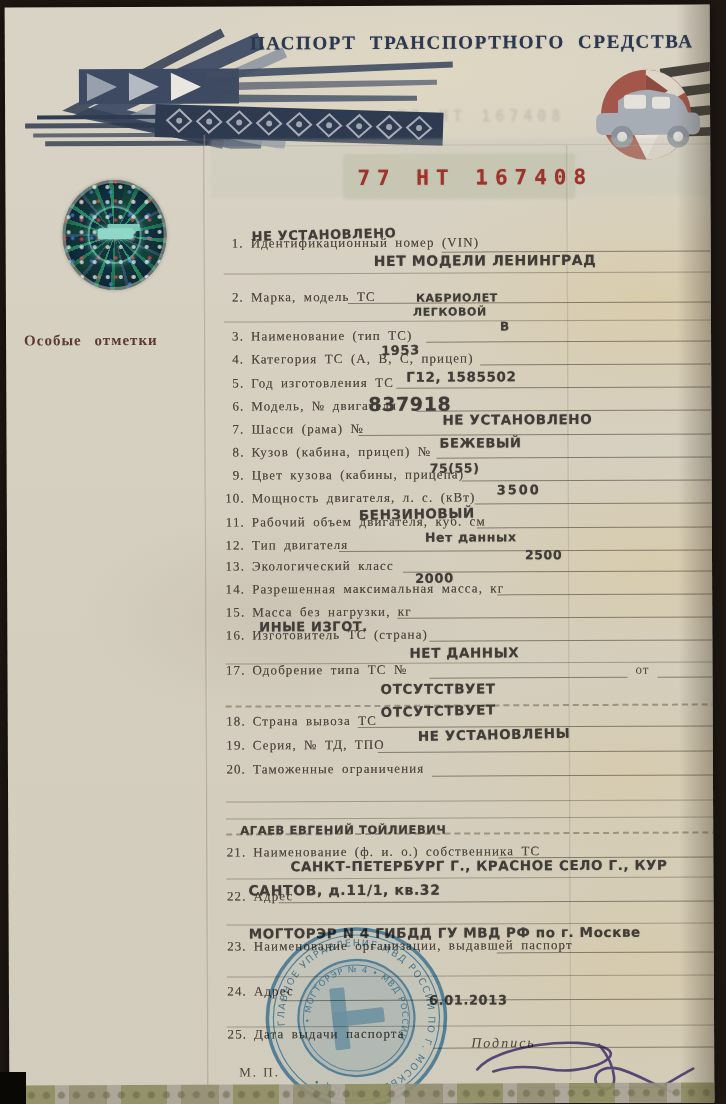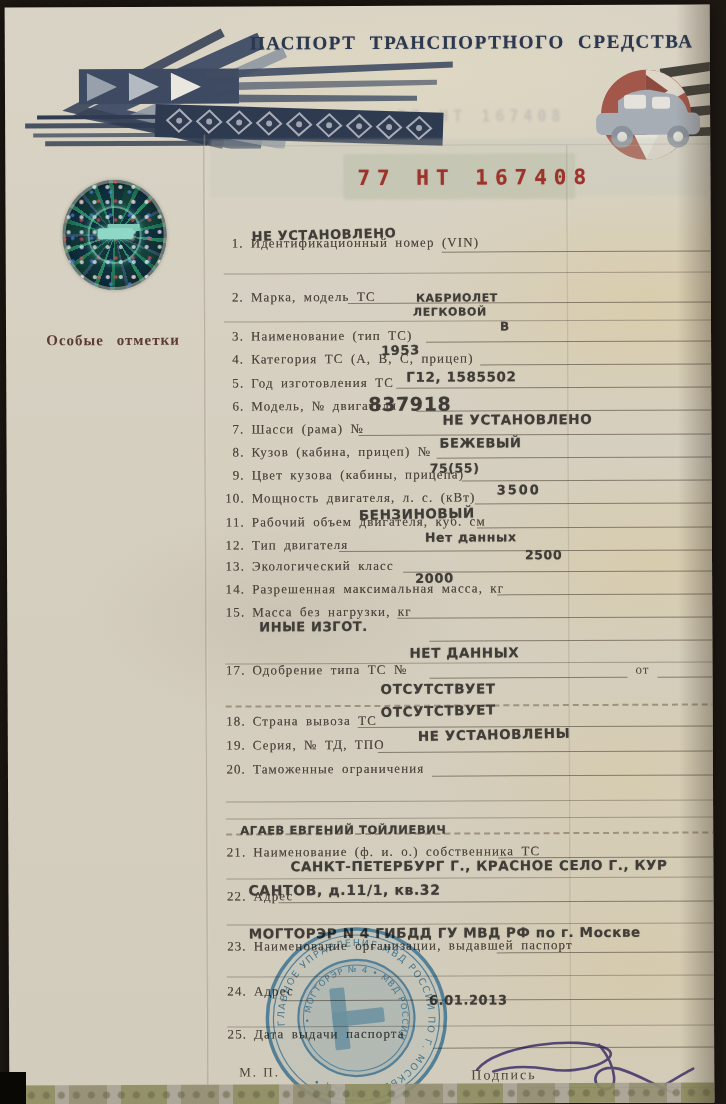--- a/index.html
+++ b/index.html
@@ -145,21 +145,21 @@
 
   <div class="lam" style="left:205px;top:133px;width:500px;height:58px;background:rgba(195,198,182,.28)"></div>
   <div class="lam" style="left:338px;top:148px;width:232px;height:46px"></div>
   <div class="ghost" style="left:392px;top:102px">77 НТ 167408</div>
 
   <div class="serial" style="left:352px;top:160px">77 НТ 167408</div>
 
   <div class="holo">
     <span class="holo-car"></span>
   </div>
-  <div class="marks" style="left:18px;top:325px;width:178px;text-align:center">Особые отметки</div>
+  <div class="marks" style="left:18px;top:325px;width:178px;">Особые отметки</div>
 
   <div class="crease" style="left:198px;top:128px;width:2px;height:950px"></div>
   <div class="crease" style="left:561px;top:140px;width:2px;height:935px;opacity:.7"></div>
   <div class="crease h" style="left:205px;top:139px;width:500px;height:2px;opacity:.6"></div>
 
   <div class="row" style="left:213px;top:229px">
         <span class="num">1.</span>
         <span>Идентификационный номер (VIN)</span>
       </div>
   <div class="row" style="left:213px;top:283px">
@@ -210,20 +210,24 @@
         <span class="num">13.</span>
         <span>Экологический класс</span>
       </div>
   <div class="row" style="left:213px;top:575px">
         <span class="num">14.</span>
         <span>Разрешенная максимальная масса, кг</span>
       </div>
   <div class="row" style="left:213px;top:598px">
         <span class="num">15.</span>
         <span>Масса без нагрузки, кг</span>
+      </div>
+  <div class="row" style="left:213px;top:621px">
+        <span class="num">16.</span>
+        <span>Изготовитель ТС (страна)</span>
       </div>
   <div class="row" style="left:213px;top:656px">
         <span class="num">17.</span>
         <span>Одобрение типа ТС №</span>
       </div>
   <div class="lblsm" style="left:628px;top:657px">от</div>
   <div class="row" style="left:213px;top:707px">
         <span class="num">18.</span>
         <span>Страна вывоза ТС</span>
       </div>
@@ -289,20 +293,21 @@
   <div class="ln" style="left:270px;width:440px;top:896px"></div>
   <div class="ln f2" style="left:218px;width:492px;top:918px"></div>
   <div class="ln" style="left:488px;width:222px;top:947px"></div>
   <div class="ln f2" style="left:218px;width:492px;top:970px"></div>
   <div class="ln" style="left:272px;width:438px;top:994px"></div>
   <div class="ln f2" style="left:218px;width:492px;top:1020px"></div>
   <div class="ln" style="left:424px;width:286px;top:1042px"></div>
   <div class="ln" style="left:520px;width:182px;top:1082px"></div>
 
   <div class="st" style="left:246px;top:221px;font-size:13px;transform:rotate(-1.2deg)">НЕ УСТАНОВЛЕНО</div>
+  <div class="st" style="left:368px;top:247px;font-size:14px">НЕТ МОДЕЛИ ЛЕНИНГРАД</div>
   <div class="st" style="left:410px;top:286px;font-size:11px">КАБРИОЛЕТ</div>
   <div class="st" style="left:407px;top:300px;font-size:11px">ЛЕГКОВОЙ</div>
   <div class="st" style="left:494px;top:314px;font-size:12px">В</div>
   <div class="st" style="left:375px;top:337px;font-size:13px;transform:rotate(-1deg)">1953</div>
   <div class="st" style="left:400px;top:363px;font-size:13.5px">Г12, 1585502</div>
   <div class="st" style="left:362px;top:387px;font-size:19px">837918</div>
   <div class="st" style="left:436px;top:406px;font-size:13.5px">НЕ УСТАНОВЛЕНО</div>
   <div class="st" style="left:433px;top:430px;font-size:13px">БЕЖЕВЫЙ</div>
   <div class="st" style="left:423px;top:455px;font-size:12.5px">75(55)</div>
   <div class="st" style="left:490px;top:477px;font-size:13px;letter-spacing:2px">3500</div>
@@ -315,21 +320,21 @@
   <div class="st" style="left:373px;top:675px;font-size:13.5px">ОТСУТСТВУЕТ</div>
   <div class="st" style="left:373px;top:697px;font-size:13.5px;transform:rotate(-1deg)">ОТСУТСТВУЕТ</div>
   <div class="st" style="left:410px;top:721px;font-size:13.5px;transform:rotate(-1deg)">НЕ УСТАНОВЛЕНЫ</div>
   <div class="st" style="left:232px;top:817px;font-size:11.5px">АГАЕВ ЕВГЕНИЙ ТОЙЛИЕВИЧ</div>
   <div class="st" style="left:282px;top:852px;font-size:13.5px">САНКТ-ПЕТЕРБУРГ Г., КРАСНОЕ СЕЛО Г., КУР</div>
   <div class="st" style="left:240px;top:876px;font-size:14px">САНТОВ, д.11/1, кв.32</div>
   <div class="st" style="left:240px;top:919px;font-size:13.5px">МОГТОРЭР N 4 ГИБДД ГУ МВД РФ по г. Москве</div>
   <div class="st" style="left:420px;top:987px;font-size:13px">6.01.2013</div>
 
   <div class="footer-lbl" style="left:230px;top:1058px;font-size:13px">М. П.</div>
-  <div class="footer-lbl" style="left:462px;top:1062px;font-size:14px;">Подпись</div>
+  <div class="footer-lbl" style="left:462px;top:1030px;font-size:14px;font-style:italic">Подпись</div>
 
   <svg class="stamp-svg" style="left:230px;top:912px;transform:rotate(-6deg)" width="234" height="192" viewBox="0 0 234 192">
     <defs>
       <path id="ring-out" d="M117,100 m-72,0 a72,72 0 1,1 144,0 a72,72 0 1,1 -144,0"></path>
       <path id="ring-in" d="M117,100 m-46,0 a46,46 0 1,1 92,0 a46,46 0 1,1 -92,0"></path>
     </defs>
     <circle cx="117" cy="100" r="89" fill="rgba(120,175,215,.14)" stroke="#4f93c6" stroke-width="3.5"></circle>
     <circle cx="117" cy="100" r="83" fill="none" stroke="#4f93c6" stroke-width="1.2"></circle>
     <circle cx="117" cy="100" r="58" fill="rgba(120,175,215,.22)" stroke="#4f93c6" stroke-width="2.2"></circle>
     <circle cx="117" cy="100" r="53" fill="none" stroke="#4f93c6" stroke-width="1"></circle>

